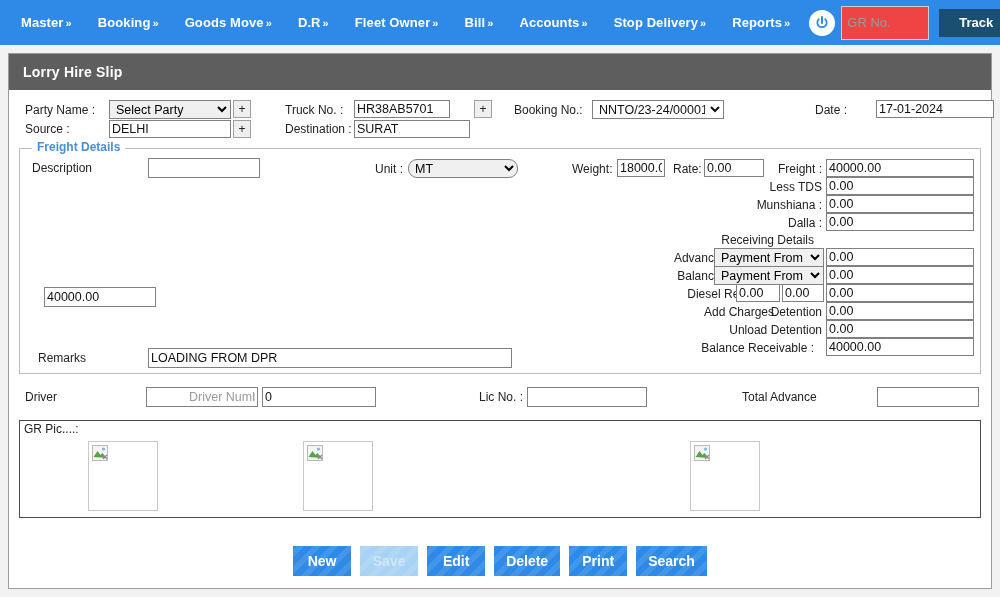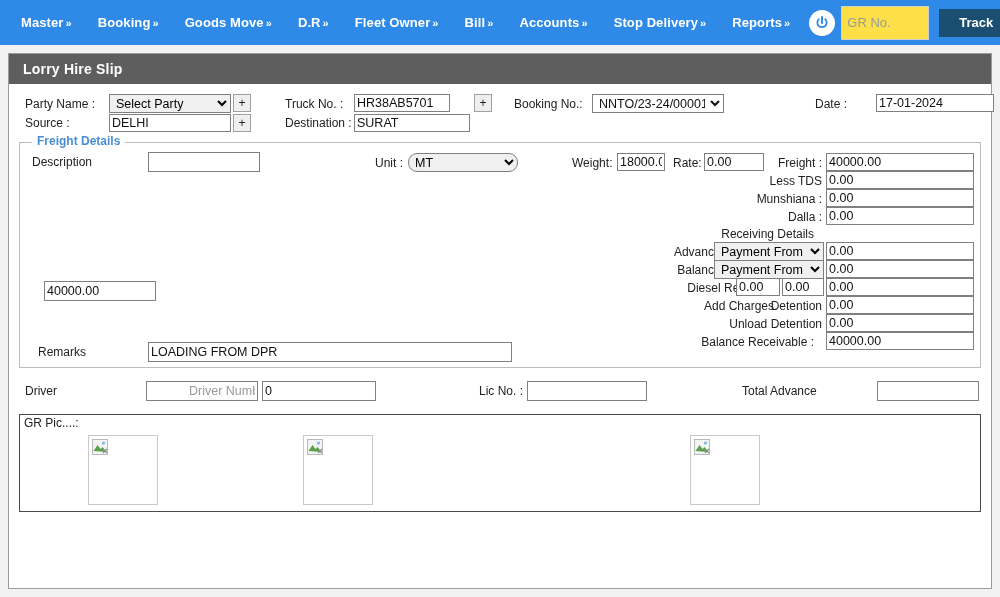--- a/index.html
+++ b/index.html
@@ -36,21 +36,21 @@
     border-radius: 50%;
     background: #ffffff;
     display: flex; align-items: center; justify-content: center;
     margin-left: 6px; margin-right: 6px;
     cursor: pointer;
     flex: 0 0 auto;
   }
   .gr-input {
     width: 88px; height: 27px;
     border: 1px solid #cfcfcf;
-    background: #fde047;
+    background: #ef4444;
     font-size: 13px;
     color: #333;
     padding: 16px 5px;
     font-family: "Liberation Sans", sans-serif;
   }
   .gr-input::placeholder { color: #9a9a9a; }
   .track-btn {
     margin-left: 10px;
     height: 28px;
     min-width: 74px;
@@ -71,21 +71,21 @@
     background: #f2f2f2;
     padding: 8px 8px 8px 8px;
   }
   .panel {
     width: 984px; height: 536px;
     background: #ffffff;
     border: 1px solid #9b9b9b;
     position: relative;
   }
   .panel-header {
-    height: 30px;
+    height: 36px;
     background: #5e5e5e;
     color: #ffffff;
     font-size: 14px;
     font-weight: bold;
     display: flex; align-items: center;
     padding-left: 14px;
     letter-spacing: .2px;
   }
   .panel-body { padding: 8px 10px 0 10px; position: relative; }
 
@@ -401,15 +401,23 @@
             <rect x="0.5" y="0.5" width="15" height="15" fill="#f4f4f4" stroke="#b9b9b9"></rect>
             <path d="M1.5 12 L5.5 6 L8.5 10 L10.5 8 L14.5 13 Z" fill="#5aa24a"></path>
             <circle cx="11.5" cy="4" r="1.6" fill="#7fb7e8"></circle>
             <path d="M11 10 L15 14 M15 10 L11 14" stroke="#8a8a8a" stroke-width="1.1"></path>
           </svg>
         </div>
       </div>
 
     </div>
 
+    <div class="btnbar">
+      <button class="abtn">New</button>
+      <button class="abtn disabled">Save</button>
+      <button class="abtn">Edit</button>
+      <button class="abtn">Delete</button>
+      <button class="abtn">Print</button>
+      <button class="abtn">Search</button>
+    </div>
 
   </div>
 </div>
 
 </body></html>

